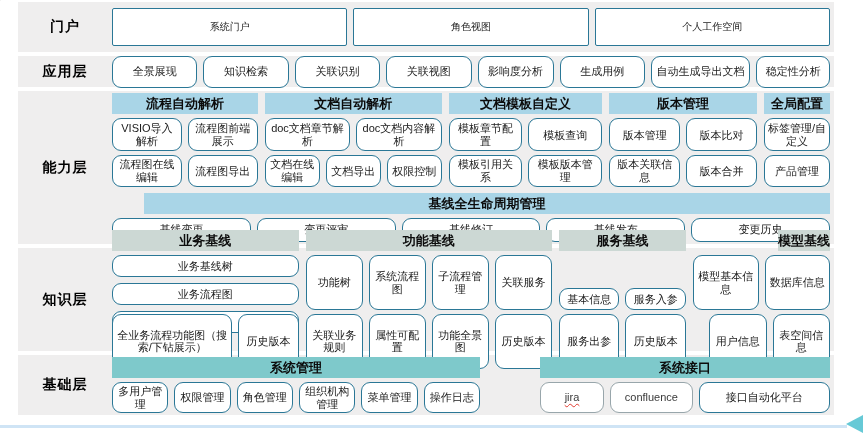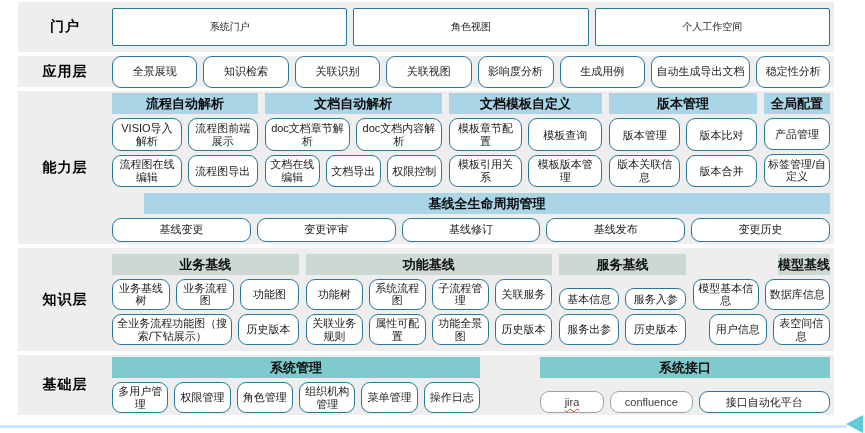--- a/index.html
+++ b/index.html
@@ -204,28 +204,28 @@
               <div class="btn">
                 <span>版本关联信息</span>
               </div>
               <div class="btn">
                 <span>版本合并</span>
               </div>
             </div>
           </div>
           <div class="group" style="flex: 68 1 0%;">
             <div class="group-header hdr-blue">全局配置</div>
+            <div class="btn-row" style="min-height: 33px;">
+              <div class="btn">
+                <span>标签管理/自定义</span>
+              </div>
+            </div>
             <div class="btn-row" style="min-height: 25px;">
               <div class="btn">
                 <span>产品管理</span>
-              </div>
-            </div>
-            <div class="btn-row" style="min-height: 33px;">
-              <div class="btn">
-                <span>标签管理/自定义</span>
               </div>
             </div>
           </div>
         </div>
         <div class="group-header footer-header hdr-blue">基线全生命周期管理</div>
         <div class="btn-row" style="min-height: 24px;">
           <div class="btn">
             <span>基线变更</span>
           </div>
           <div class="btn">
@@ -242,21 +242,21 @@
           </div>
         </div>
       </div>
   </div>
   <div class="band band-knowledge">
     <div class="layer-label">知识层</div>
     <div class="band-content">
         <div class="groups-row" style="flex: 1 1 0%;">
           <div class="group" style="flex: 188 1 0%;">
             <div class="group-header hdr-green">业务基线</div>
-            <div class="btn-row" style="min-height: 29px;">
+            <div class="btn-row" style="min-height: 29px; flex-direction: column;">
               <div class="btn">
                 <span>业务基线树</span>
               </div>
               <div class="btn">
                 <span>业务流程图</span>
               </div>
               <div class="btn">
                 <span>功能图</span>
               </div>
             </div>
@@ -364,21 +364,21 @@
                 <span>菜单管理</span>
               </div>
               <div class="btn">
                 <span>操作日志</span>
               </div>
             </div>
           </div>
           <div class="spacer"></div>
           <div class="group" style="flex: 290 1 0%;">
             <div class="group-header hdr-teal">系统接口</div>
-            <div class="btn-row" style="min-height: 27px; align-items: flex-end;">
+            <div class="btn-row" style="min-height: 27px;">
               <div class="btn muted" style="flex: 0.75 1 0%;">
                 <span class="squiggle">jira</span>
               </div>
               <div class="btn muted">
                 <span>confluence</span>
               </div>
               <div class="btn" style="flex: 1.65 1 0%;">
                 <span>接口自动化平台</span>
               </div>
             </div>

